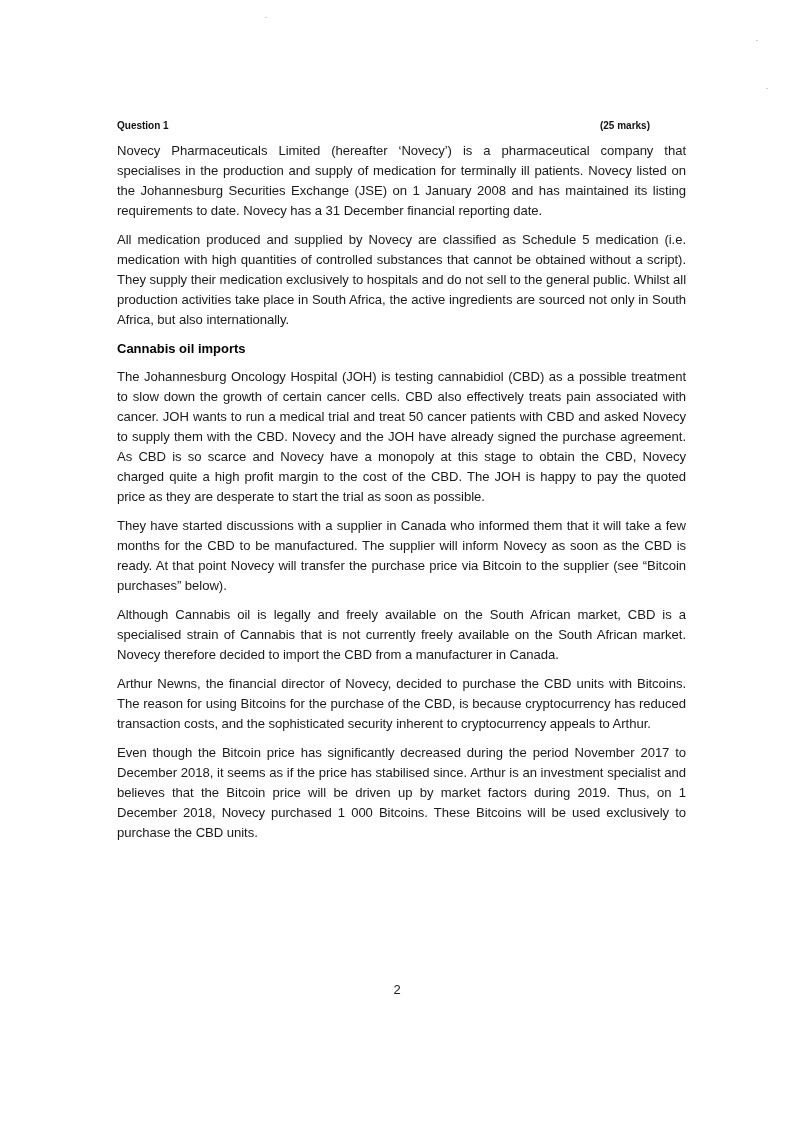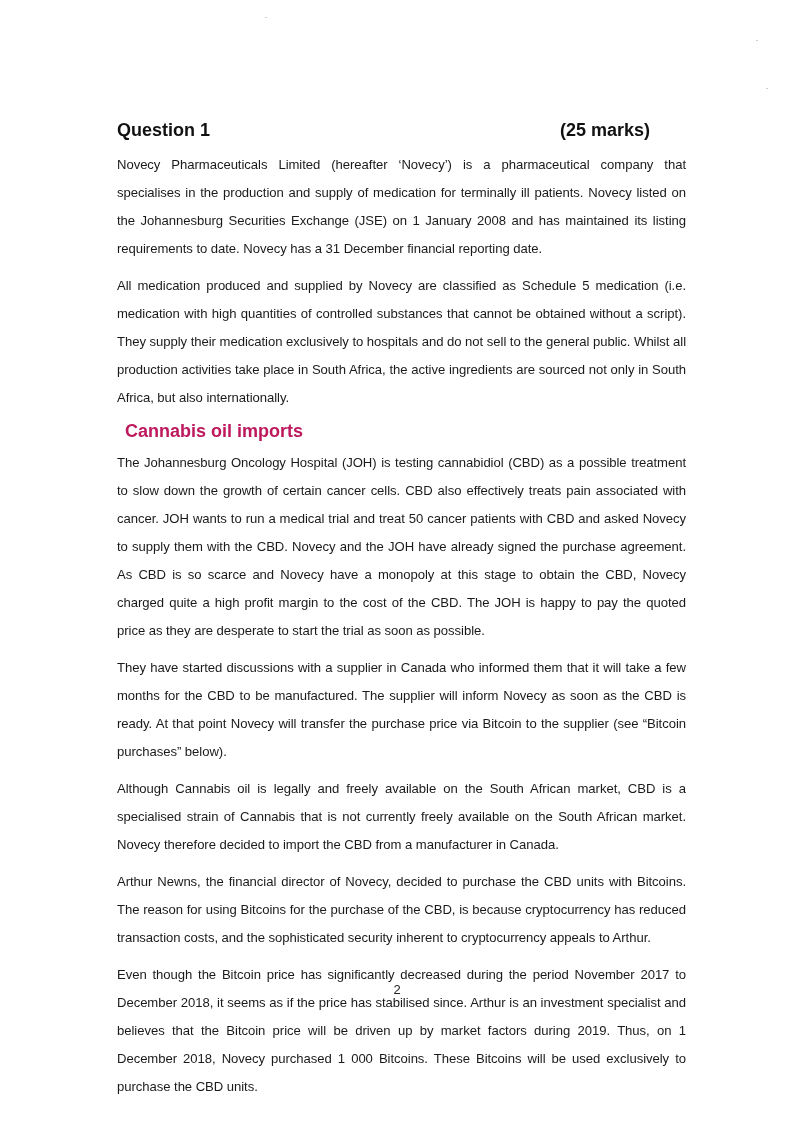--- a/index.html
+++ b/index.html
@@ -19,41 +19,41 @@
     position: absolute;
     left: 117px;
     top: 96px;
     width: 569px;
   }
   .heading-row {
     display: flex;
     justify-content: space-between;
     align-items: baseline;
     font-weight: bold;
-    font-size: 18px;
+    font-size: 10px;
     margin-bottom: 10px;
     color: #111;
   }
   .heading-row .marks {
     margin-right: 36px;
     margin-top: 24px;
   }
   p {
     margin: 0 0 9px 0;
     font-size: 13.1px;
-    line-height: 28px;
+    line-height: 20px;
     text-align: justify;
     letter-spacing: -0.05px;
   }
   .subheading {
     font-weight: bold;
-    font-size: 18px;
+    font-size: 13px;
     line-height: 20px;
-    margin: 0 0 8px 8px;
-    color: #be185d;
+    margin: 0 0 8px 0;
+    color: #000000;
   }
   .page-number {
     position: absolute;
     left: 0;
     width: 794px;
     top: 982px;
     text-align: center;
     font-size: 13px;
     color: #222;
   }

